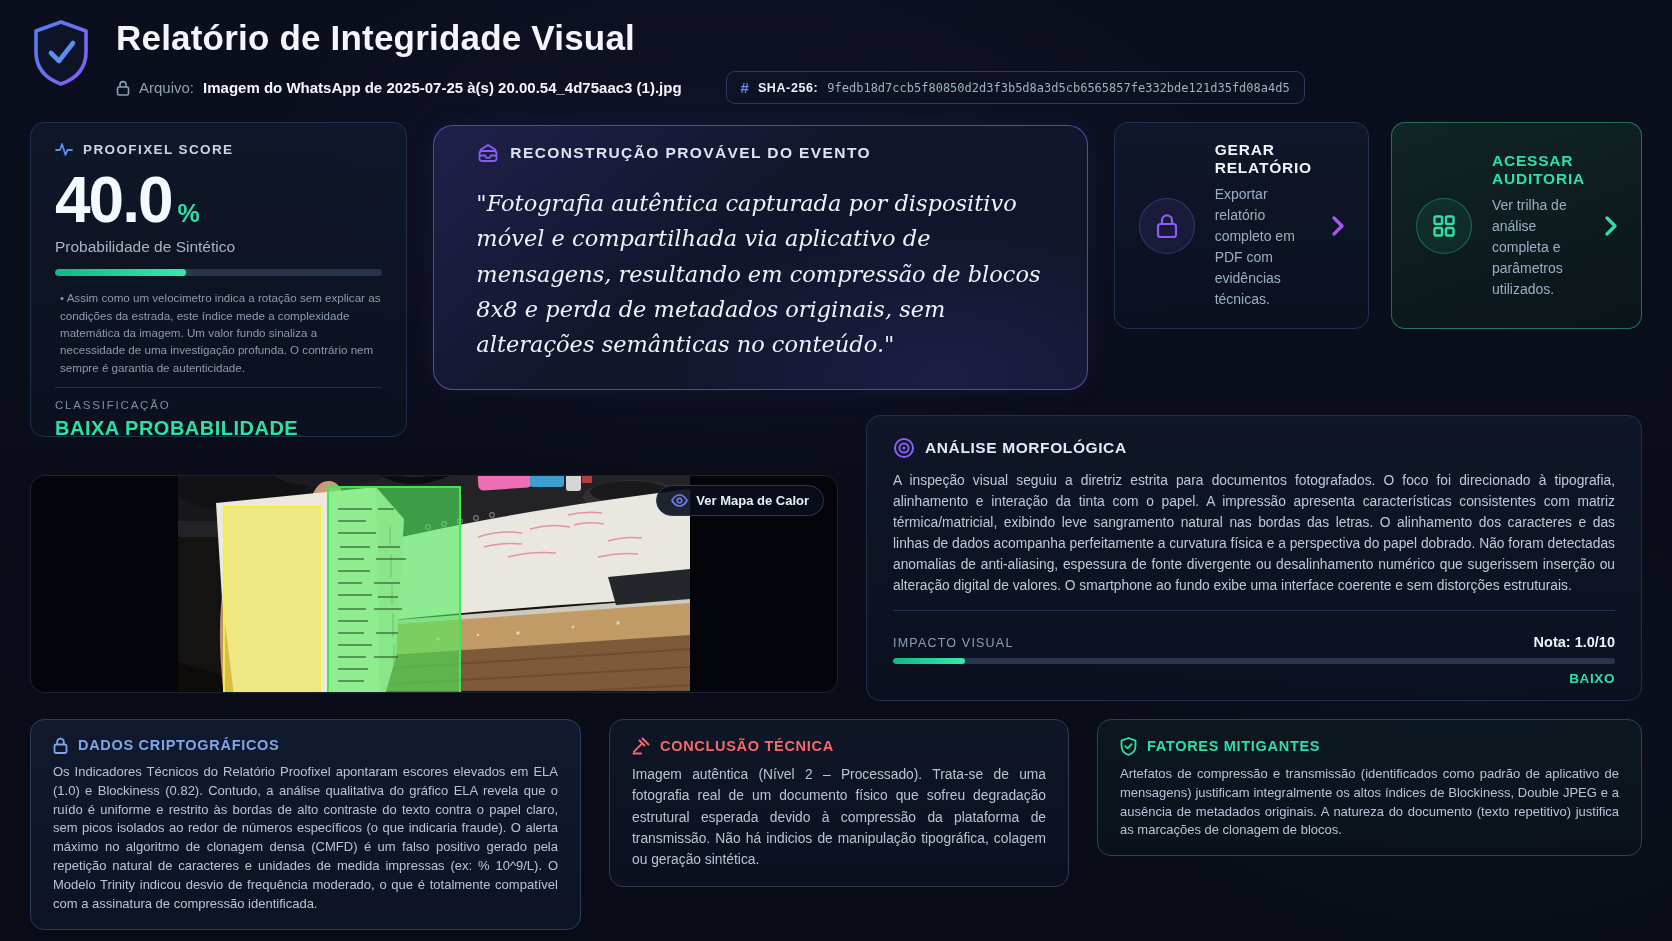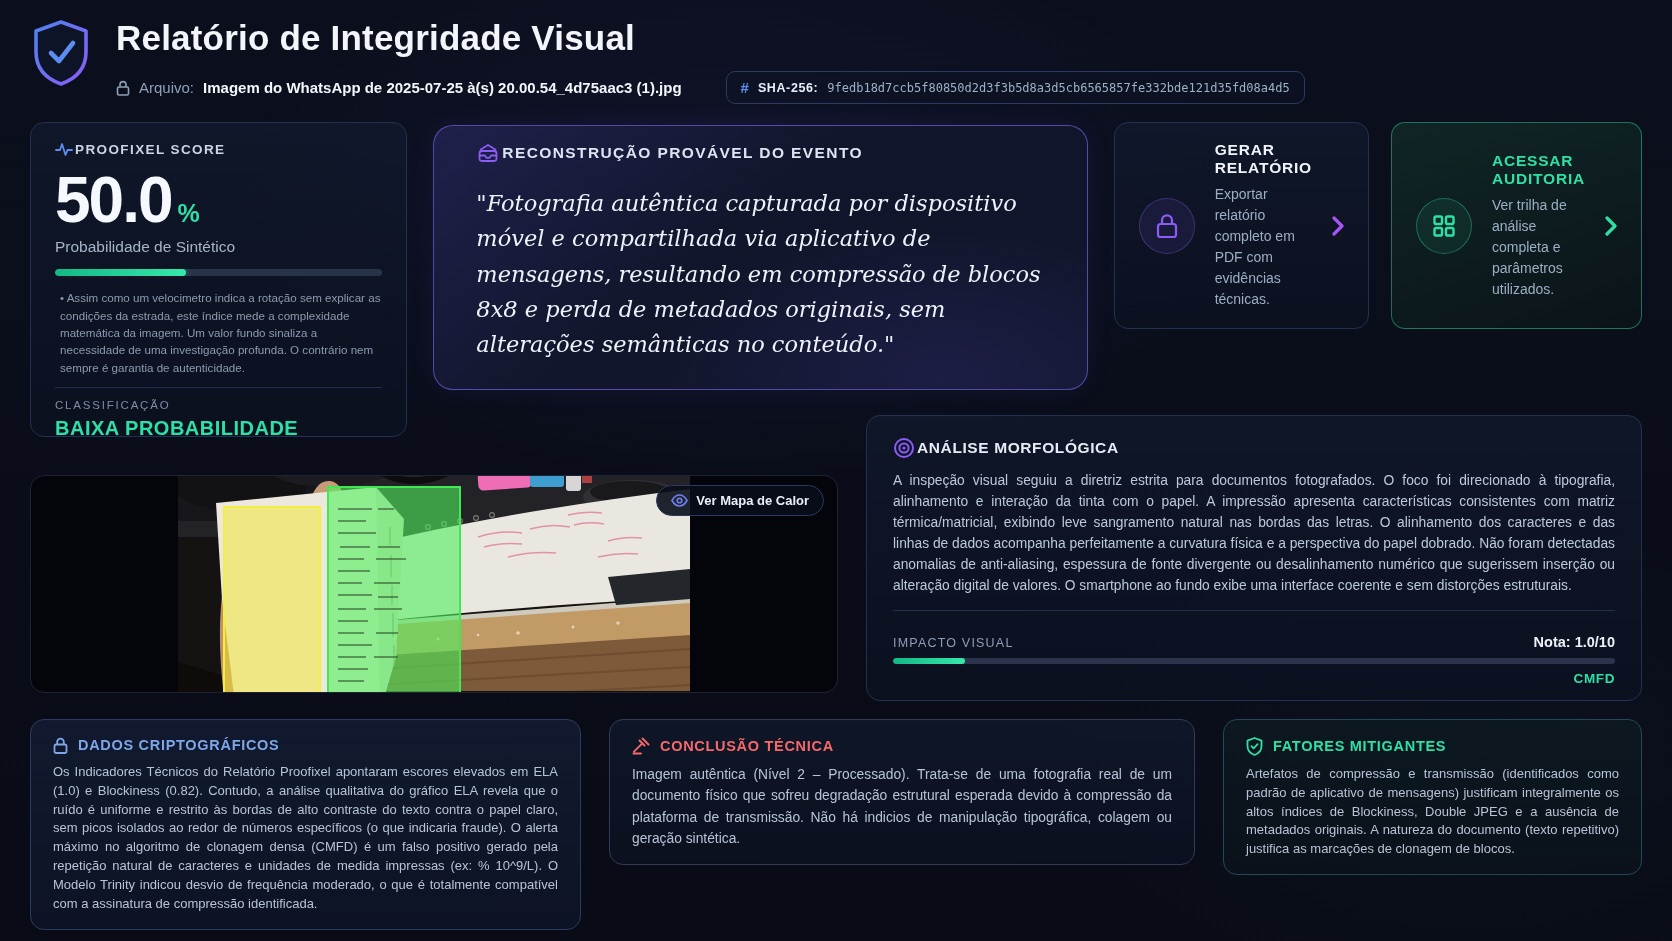--- a/index.html
+++ b/index.html
@@ -35,21 +35,21 @@
   .main { padding:0 30px; }
   .row1 { display:flex; gap:26px; margin-top:12px; align-items:flex-start; }
   .row2 { display:flex; gap:28px; margin-top:8px;  align-items:flex-start; }
   .row3 { display:flex; gap:28px; margin-top:18px; align-items:flex-start; }
   .card {
     background: linear-gradient(180deg, rgba(18,27,48,.65), rgba(11,17,32,.85));
     border:1px solid #233150; border-radius:14px;
   }
   
   .score-card { width:395px; height:315px; padding:19px 24px 16px; }
-  .card-head { display:flex; align-items:center; gap:2px; }
+  .card-head { display:flex; align-items:center; gap:10px; }
   .card-head .ht { font-size:13.5px; font-weight:bold; letter-spacing:1.4px; color:#c9d4e5; }
   .score-line { display:flex; align-items:baseline; margin:10px 0 0; }
   .score-value { font-size:64px; font-weight:800; letter-spacing:-2px; line-height:1.05; color:#f5f8fc; }
   .score-unit  { font-size:25px; font-weight:bold; color:#2ee0a6; margin-left:6px; }
   .score-subtitle { font-size:15.5px; color:#a7b4c8; margin:4px 0 13px; }
   .progress { height:7px; background:#263349; border-radius:6px; overflow:hidden; }
   .progress .fill { height:100%; border-radius:6px; background:linear-gradient(90deg,#12b886,#37e8ab); box-shadow:0 0 8px rgba(46,224,166,.55); }
   .score-note { font-size:11.6px; color:#8c9ab0; line-height:1.5; margin:13px 0 11px; padding-left:5px; }
   .sep { border:none; border-top:1px solid #223050; margin:0 0 11px; }
   .class-label { font-size:11.5px; letter-spacing:1.8px; color:#7e8da4; margin-bottom:6px; }
@@ -99,21 +99,21 @@
   .morph-body { margin-top:12px; font-size:13.8px; line-height:1.52; color:#bcc8dc; text-align:justify; }
   .impact-row { display:flex; justify-content:space-between; align-items:baseline; margin-top:23px; }
   .impact-label { font-size:12.5px; letter-spacing:1.2px; color:#8d9fb8; }
   .impact-score { font-size:14.5px; font-weight:800; color:#eef2f8; }
   .impact-bar { margin-top:8px; height:6px; background:#2a354d; border-radius:5px; overflow:hidden; }
   .impact-bar .fill { height:100%; border-radius:5px; background:linear-gradient(90deg,#12b886,#37e8ab); }
   .impact-level { text-align:right; margin-top:7px; font-size:13.5px; font-weight:800; letter-spacing:.6px; color:#2ee0a6; }
   
   .b-card { padding:17px 22px 15px; }
   .b-crypto { width:551px; background:linear-gradient(180deg, rgba(22,34,62,.6), rgba(13,20,38,.85)); border-color:#2a3c63; }
-  .b-conclusion { width:586px; border-color:#323a57; }
+  .b-conclusion { width:460px; border-color:#323a57; }
   .b-mitig { flex:1; background:linear-gradient(180deg, rgba(14,30,36,.55), rgba(10,18,26,.85)); border-color:#23485a; }
   .b-head { display:flex; align-items:center; gap:10px; margin-bottom:9px; }
   .b-title { font-size:14.5px; font-weight:800; letter-spacing:.7px; }
   .t-blue { color:#7ea6e8; } .t-red { color:#f4696b; } .t-green { color:#2ee0a6; }
   .b-body { font-size:13px; line-height:1.45; color:#b7c3d7; text-align:justify; }
   .b-conclusion .b-body { font-size:13.8px; line-height:1.55; }
   svg { display:block; }
 </style>
 </head>
 <body>
@@ -162,21 +162,21 @@
       <div class="card score-card">
         <div class="card-head">
           <span>
             <svg width="18" height="15" viewBox="0 0 18 15">
                 <polyline points="1,8 5,8 7,2 10.5,13 12.5,8 17,8" fill="none" stroke="#5b8ef0" stroke-width="1.8" stroke-linecap="round" stroke-linejoin="round"></polyline>
               </svg>
           </span>
           <span class="ht">PROOFIXEL SCORE</span>
         </div>
         <div class="score-line">
-          <span class="score-value">50.0</span>
+          <span class="score-value">40.0</span>
           <span class="score-unit">%</span>
         </div>
         <div class="score-subtitle">Probabilidade de Sintético</div>
         <div class="progress">
           <div class="fill" style="width: 40%;"></div>
         </div>
         <div class="score-note">• Assim como um velocimetro indica a rotação sem explicar as condições da estrada, este índice mede a complexidade matemática da imagem. Um valor fundo sinaliza a necessidade de uma investigação profunda. O contrário nem sempre é garantia de autenticidade.</div>
         <hr class="sep">
         <div class="class-label">CLASSIFICAÇÃO</div>
         <div class="class-value">BAIXA PROBABILIDADE</div>
@@ -325,21 +325,21 @@
         </div>
         <div class="morph-body">A inspeção visual seguiu a diretriz estrita para documentos fotografados. O foco foi direcionado à tipografia, alinhamento e interação da tinta com o papel. A impressão apresenta características consistentes com matriz térmica/matricial, exibindo leve sangramento natural nas bordas das letras. O alinhamento dos caracteres e das linhas de dados acompanha perfeitamente a curvatura física e a perspectiva do papel dobrado. Não foram detectadas anomalias de anti-aliasing, espessura de fonte divergente ou desalinhamento numérico que sugerissem inserção ou alteração digital de valores. O smartphone ao fundo exibe uma interface coerente e sem distorções estruturais.</div>
         <hr class="sep" style="margin:13px 0 9px;">
         <div class="impact-row">
           <span class="impact-label">IMPACTO VISUAL</span>
           <span class="impact-score">Nota: 1.0/10</span>
         </div>
         <div class="impact-bar">
           <div class="fill" style="width: 10%;"></div>
         </div>
-        <div class="impact-level">CMFD</div>
+        <div class="impact-level">BAIXO</div>
       </div>
     </div>
 
     <div class="row3">
 
       <div class="card b-card b-crypto">
         <div class="b-head">
           <span>
             <svg width="15" height="17" viewBox="0 0 15 17">
                 <rect x="1.5" y="7.5" width="12" height="8.5" rx="1.8" fill="none" stroke="#7ea6e8" stroke-width="1.8"></rect>

